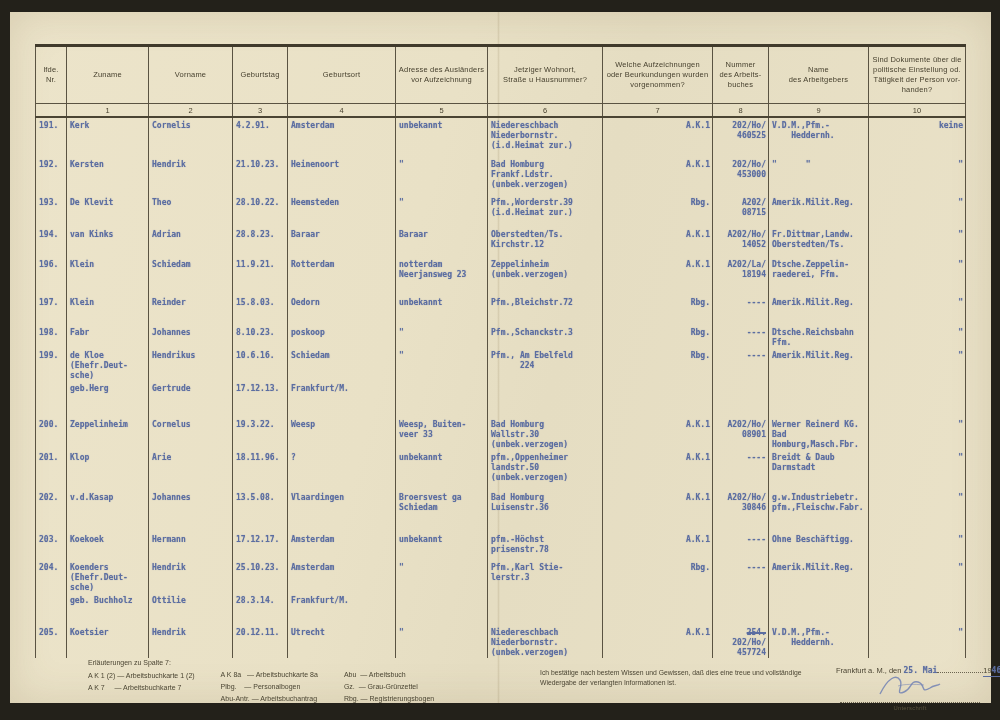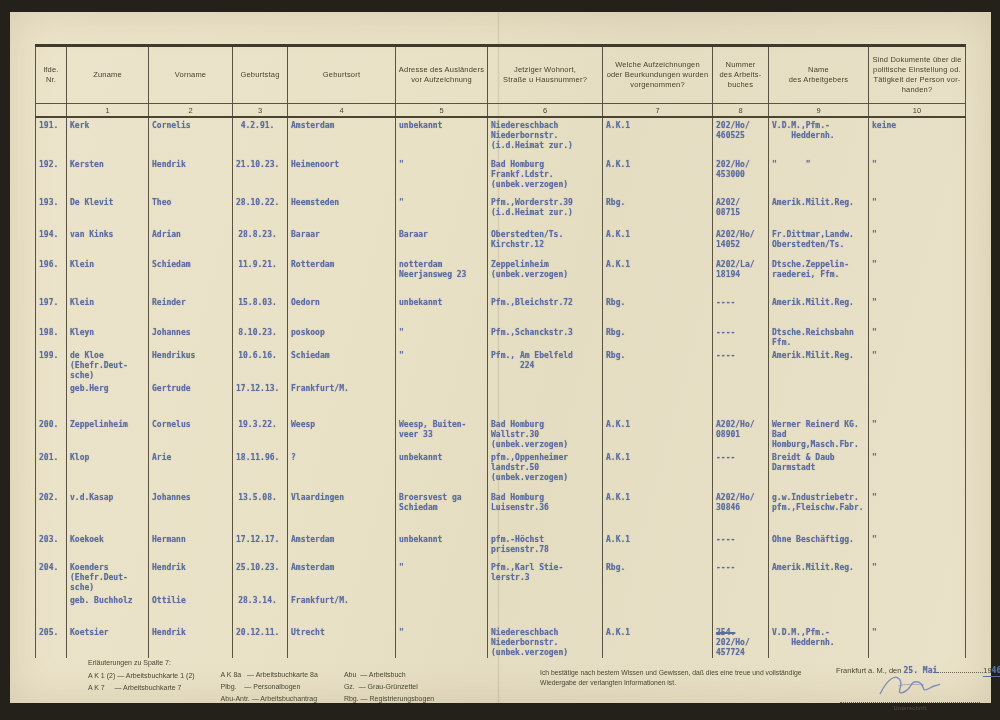--- a/index.html
+++ b/index.html
@@ -43,22 +43,22 @@
     font-size:7.5px;font-weight:normal;color:#453f2d;text-align:center;
     vertical-align:middle;padding:0;
   }
   tbody td{
     font-family:"DejaVu Sans Mono", monospace;
     font-size:8px;line-height:10px;color:#5b6da1;
     white-space:pre-wrap;padding:3px 2px 0 3px;
     text-shadow:0 0 1px rgba(91,109,161,.55);
     font-weight:bold;
   }
-  tbody td.a-right{text-align:center;padding-right:8px}
-  tbody td.a-center{text-align:left}
+  tbody td.a-right{text-align:left;padding-right:8px}
+  tbody td.a-center{text-align:right}
   tbody td s{text-decoration-thickness:2px;}
   
   tbody tr:nth-child(1){height:40px} tbody tr:nth-child(2){height:38px}
   tbody tr:nth-child(3){height:32px} tbody tr:nth-child(4){height:30px}
   tbody tr:nth-child(5){height:38px} tbody tr:nth-child(6){height:30px}
   tbody tr:nth-child(7){height:18px} tbody tr:nth-child(8){height:28px}
   tbody tr:nth-child(9){height:36px} tbody tr:nth-child(10){height:18px}
   tbody tr:nth-child(11){height:40px} tbody tr:nth-child(12){height:42px}
   tbody tr:nth-child(13){height:28px} tbody tr:nth-child(14){height:30px}
   tbody tr:nth-child(15){height:32px} tbody tr:nth-child(16){height:22px}
@@ -243,21 +243,21 @@
           <td>Oedorn</td>
           <td>unbekannt</td>
           <td>Pfm.,Bleichstr.72</td>
           <td class="a-center">Rbg.</td>
           <td class="a-center">----</td>
           <td>Amerik.Milit.Reg.</td>
           <td class="a-center">"</td>
         </tr>
         <tr>
           <td>198.</td>
-          <td>Kleyn</td>
+          <td>Fabr</td>
           <td>Johannes</td>
           <td class="a-right">8.10.23.</td>
           <td>poskoop</td>
           <td>"</td>
           <td>Pfm.,Schanckstr.3</td>
           <td class="a-center">Rbg.</td>
           <td class="a-center">----</td>
           <td>Dtsche.Reichsbahn
 Ffm.</td>
           <td class="a-center">"</td>

